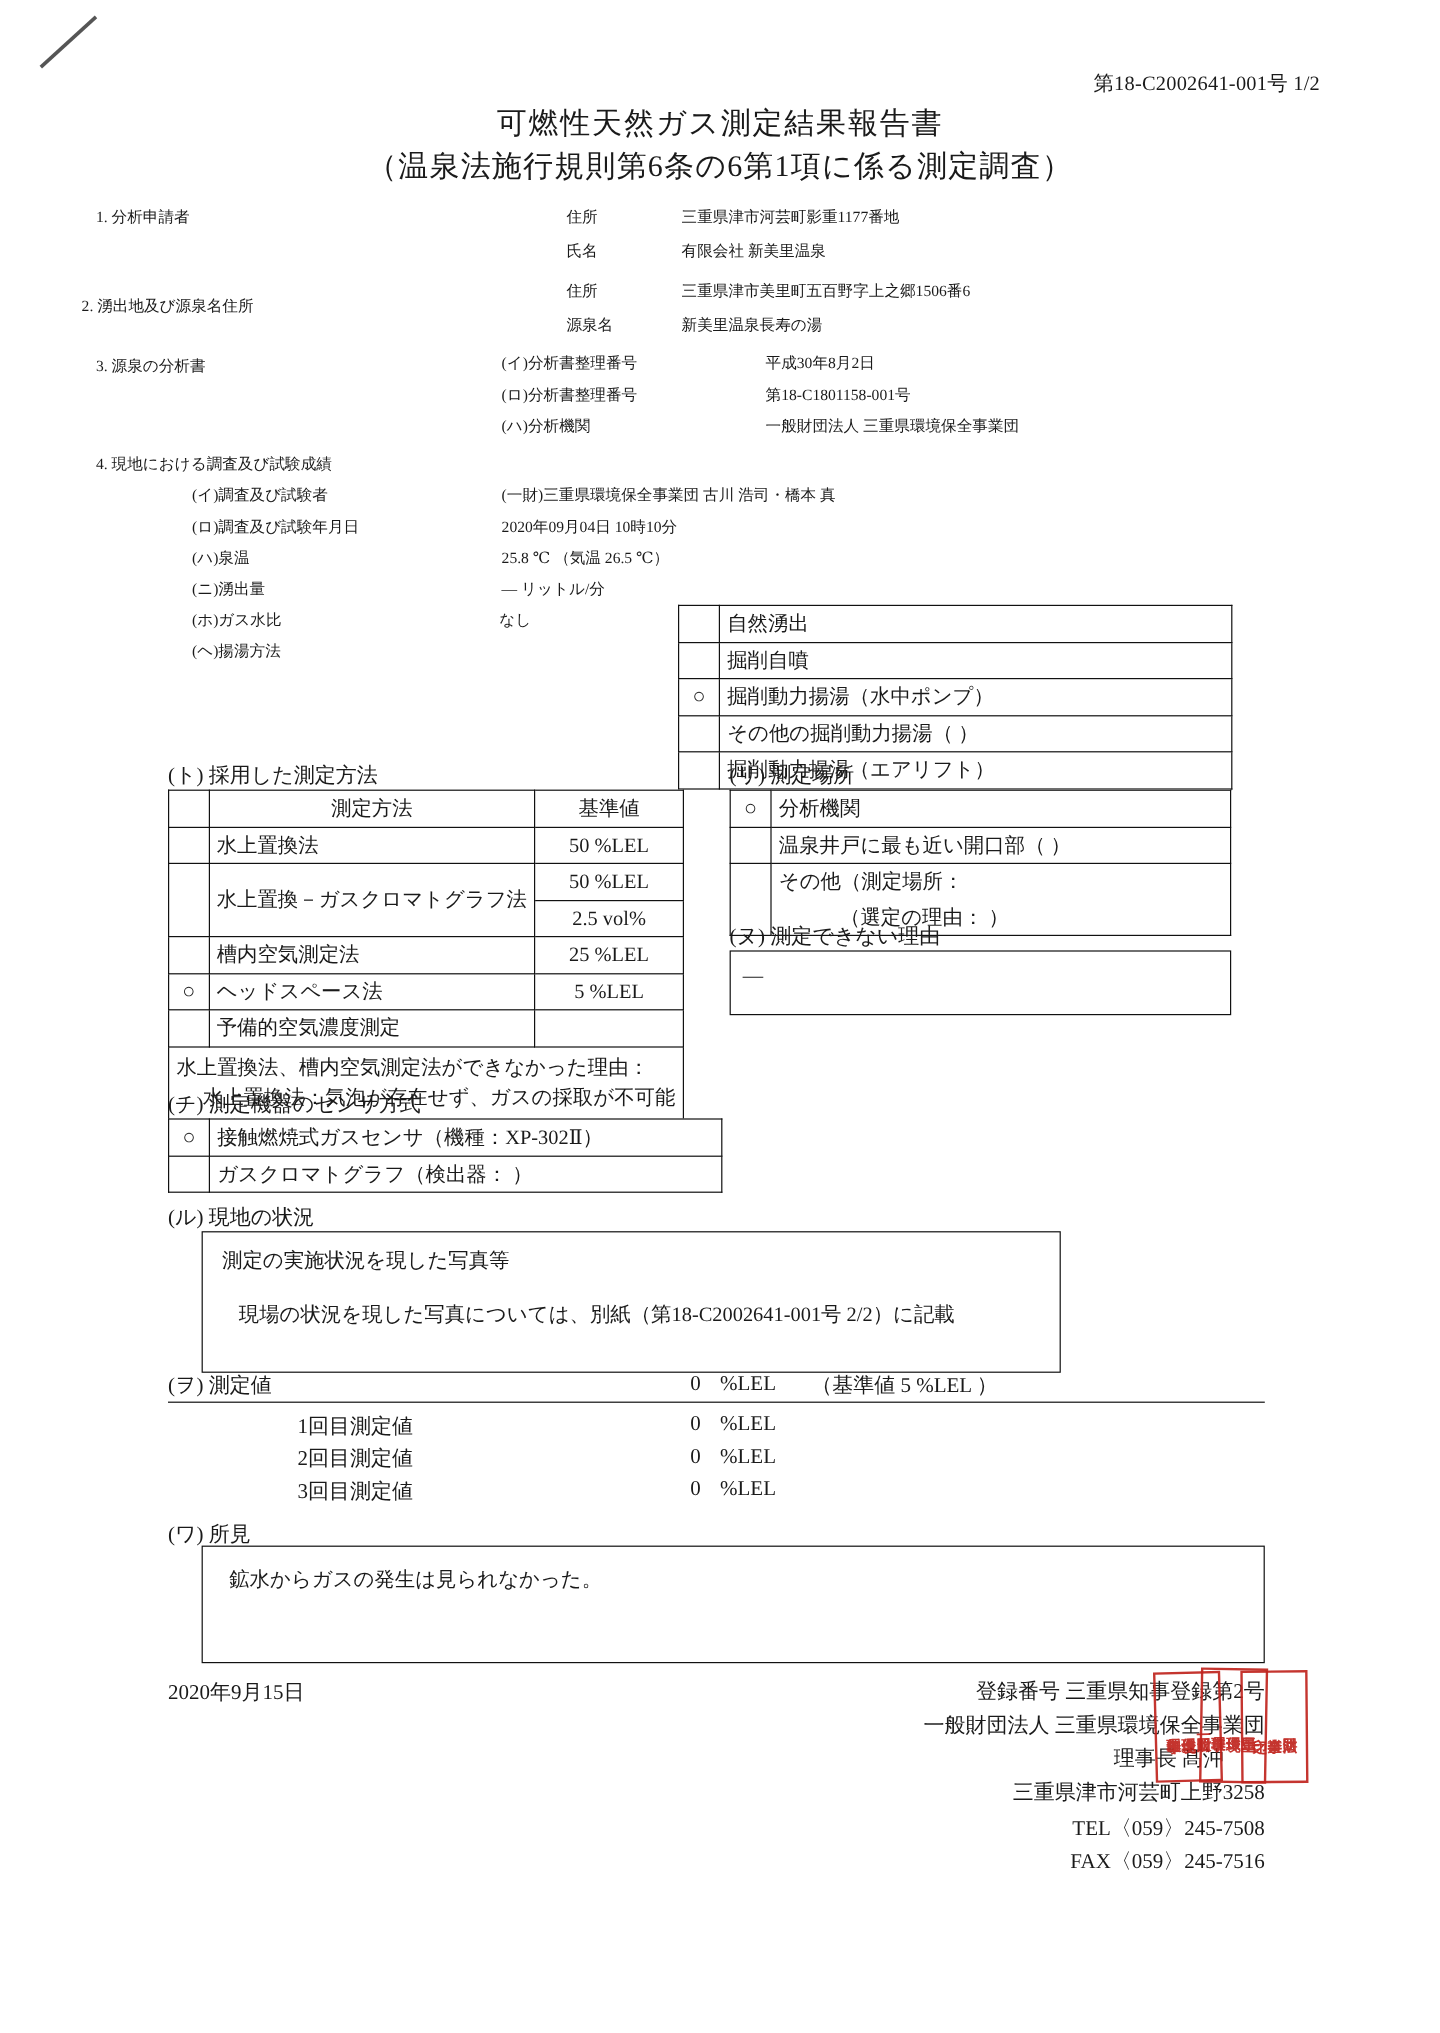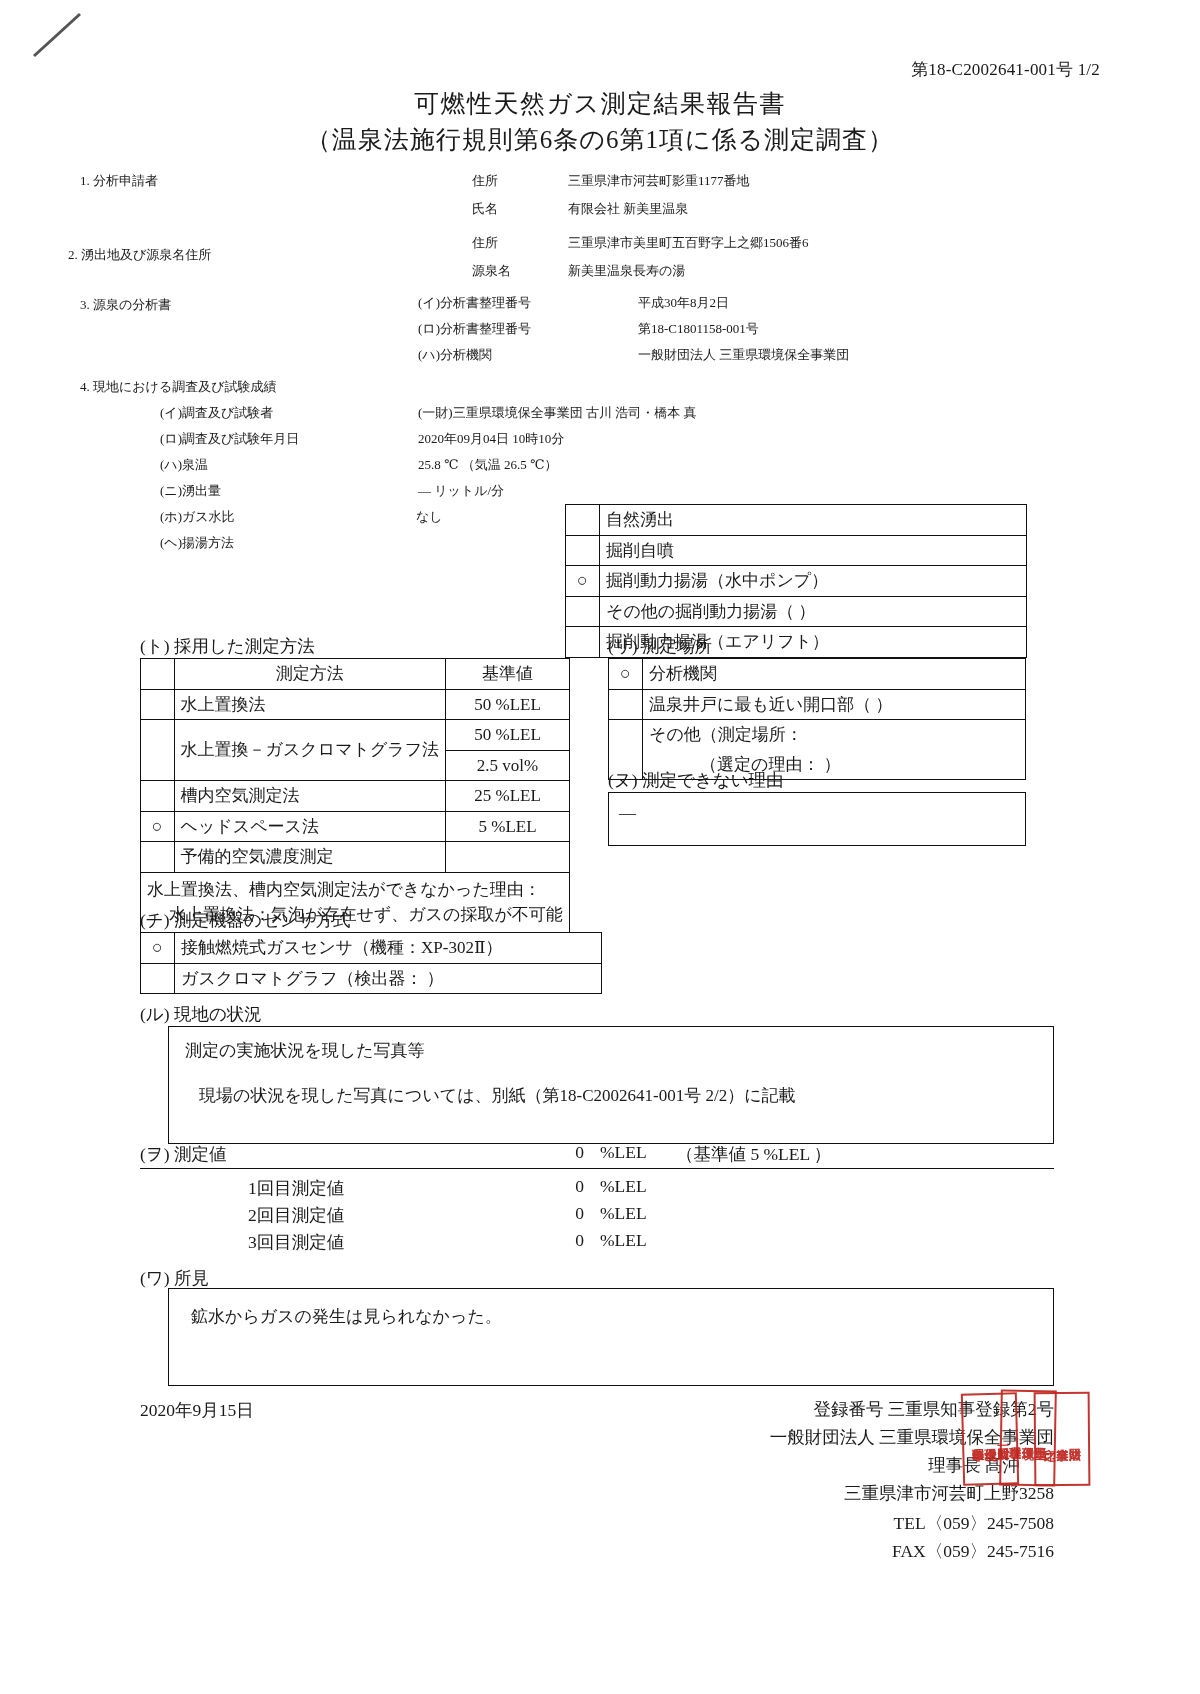--- a/index.html
+++ b/index.html
@@ -318,21 +318,21 @@
         </tr>
         <tr>
           <td class="mark"><span class="o"></span></td>
           <td>ガスクロマトグラフ（検出器：                           ）</td>
         </tr>
       </tbody>
     </table>
   </div>
 
   <div class="cap" style="left:140px; top:1002px;">(ル) 現地の状況</div>
-  <div class="plain-box" style="position:absolute; left:168px; top:1026px; width:886px; height:118px; padding-top:10px;">
+  <div class="plain-box" style="position:absolute; left:168px; top:1026px; width:716px; height:118px; padding-top:10px;">
     <div style="padding-left:6px;">測定の実施状況を現した写真等</div>
     <div style="padding-left:20px; margin-top:18px;">現場の状況を現した写真については、別紙（第18-C2002641-001号  2/2）に記載</div>
   </div>
 
   <div class="meas-line" style="left:140px; top:1142px;">(ヲ) 測定値</div>
   <div class="meas-line" style="left:560px; top:1142px; width:24px; text-align:right;">0</div>
   <div class="meas-line" style="left:600px; top:1142px;">%LEL</div>
   <div class="meas-line" style="left:676px; top:1142px;">（基準値  5 %LEL  ）</div>
 
   <div class="rule" style="left:140px; top:1168px; width:914px;"></div>

